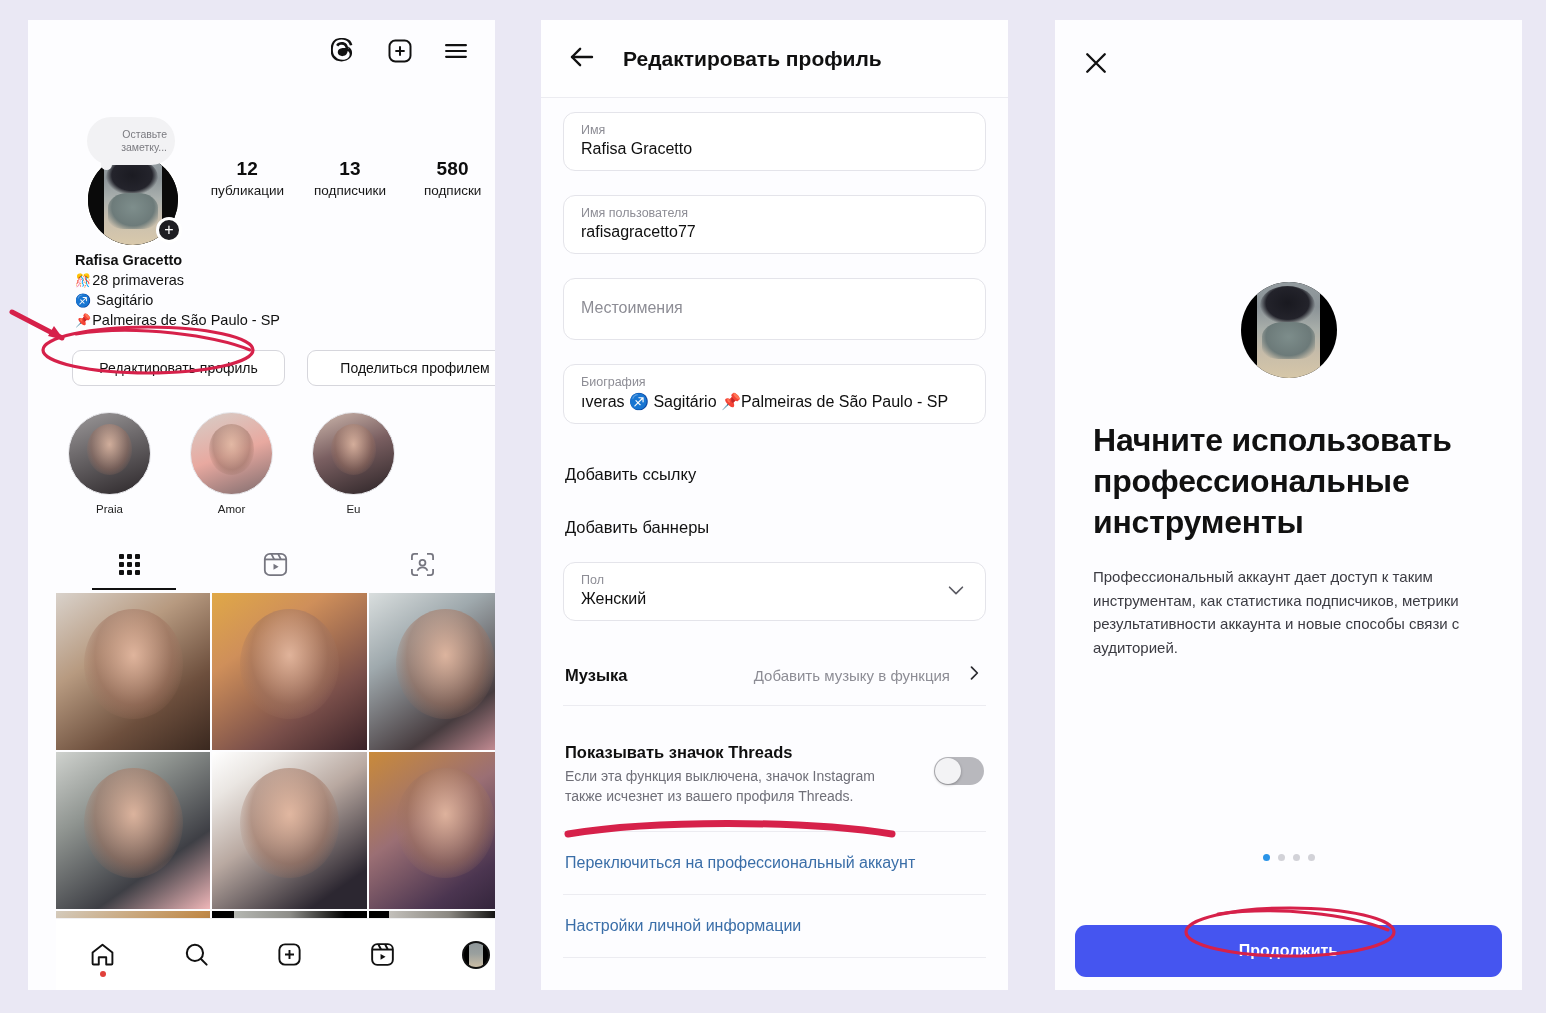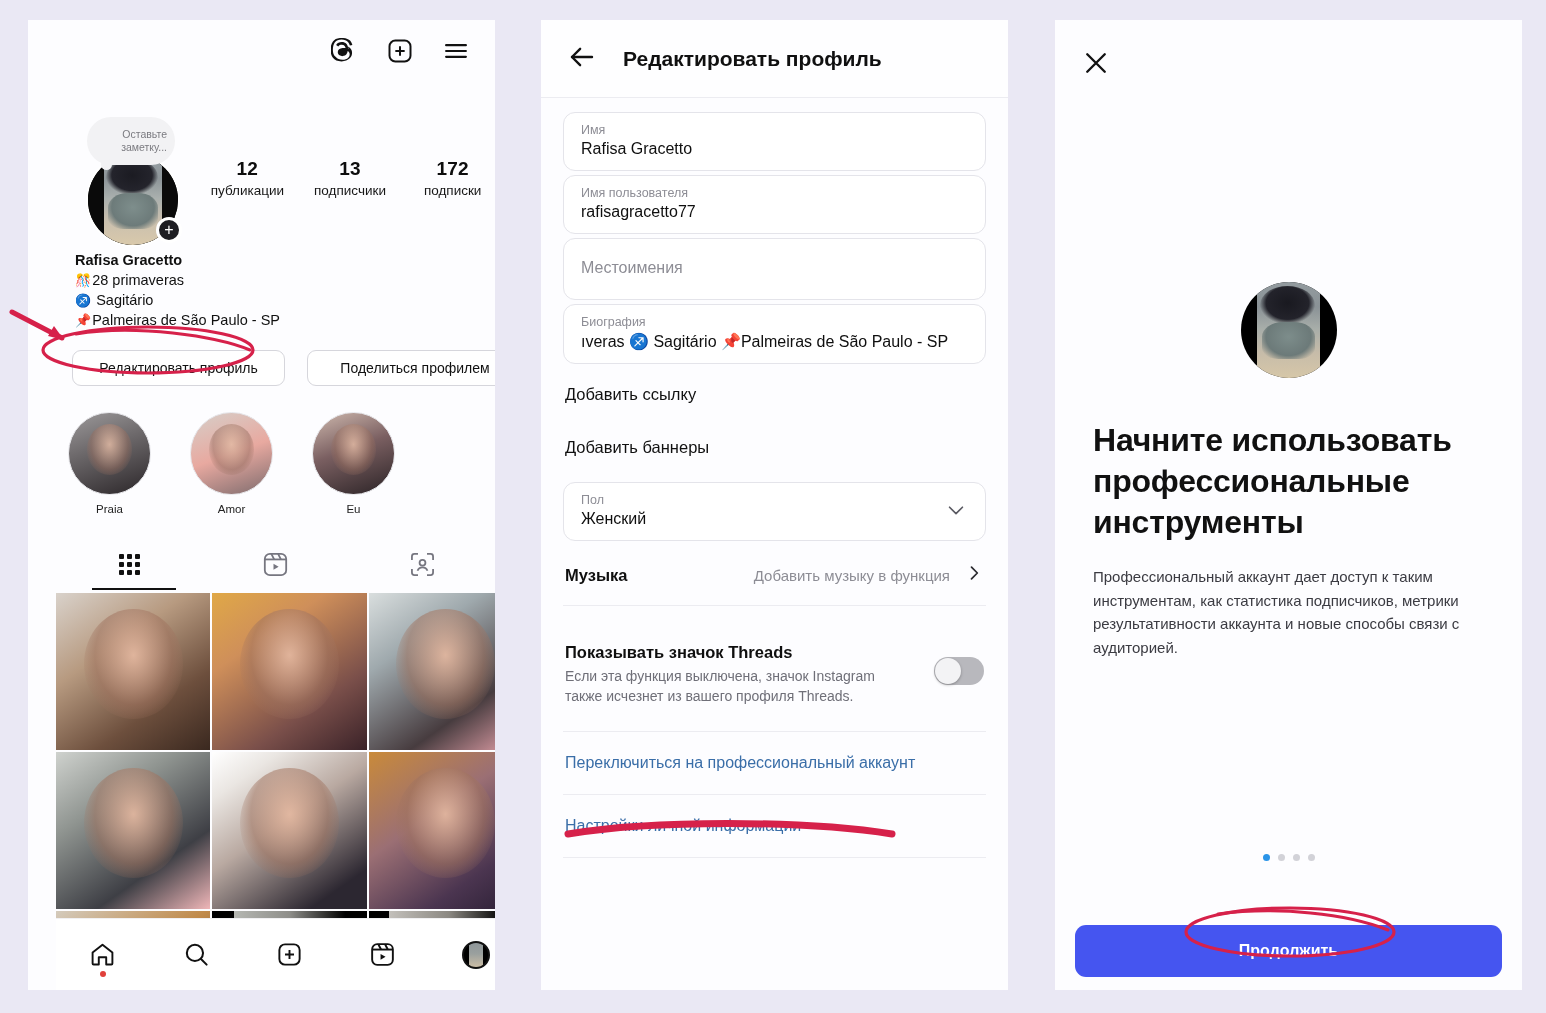--- a/index.html
+++ b/index.html
@@ -179,21 +179,21 @@
   
   .edit-header {
     height: 78px; display: flex; align-items: center; gap: 26px;
     padding: 0 26px; border-bottom: 1px solid #ececf1; background: #fefeff;
   }
   .edit-title { font-size: 21px; font-weight: bold; color: #101010; }
   .edit-body { padding: 14px 22px 0 22px; }
 
   .field {
     border: 1px solid #e4e4ea; border-radius: 12px;
-    padding: 10px 17px 12px 17px; margin-bottom: 4px; background: #fff;
+    padding: 10px 17px 12px 17px; margin-bottom: 24px; background: #fff;
     position: relative;
   }
   .field .flabel { font-size: 12.5px; color: #8d8d95; margin-bottom: 3px; }
   .field .fvalue { font-size: 16px; color: #0f0f0f; white-space: nowrap; overflow: hidden; }
   .field .fplaceholder { font-size: 16px; color: #8d8d95; }
   .field.tall { min-height: 62px; display: flex; align-items: center; }
   .chev-down {
     position: absolute; right: 18px; top: 50%; transform: translateY(-50%);
   }
 
@@ -313,21 +313,21 @@
     <div class="stats">
       <div class="stat">
         <div class="num">12</div>
         <div class="lbl">публикации</div>
       </div>
       <div class="stat">
         <div class="num">13</div>
         <div class="lbl">подписчики</div>
       </div>
       <div class="stat">
-        <div class="num">172</div>
+        <div class="num">580</div>
         <div class="lbl">подписки</div>
       </div>
     </div>
 
     <div class="bio-block">
       <div class="bio-name">Rafisa Gracetto</div>
       <div class="bio-line">
         <span class="emo">🎊</span>
         <span>28 primaveras</span>
       </div>

